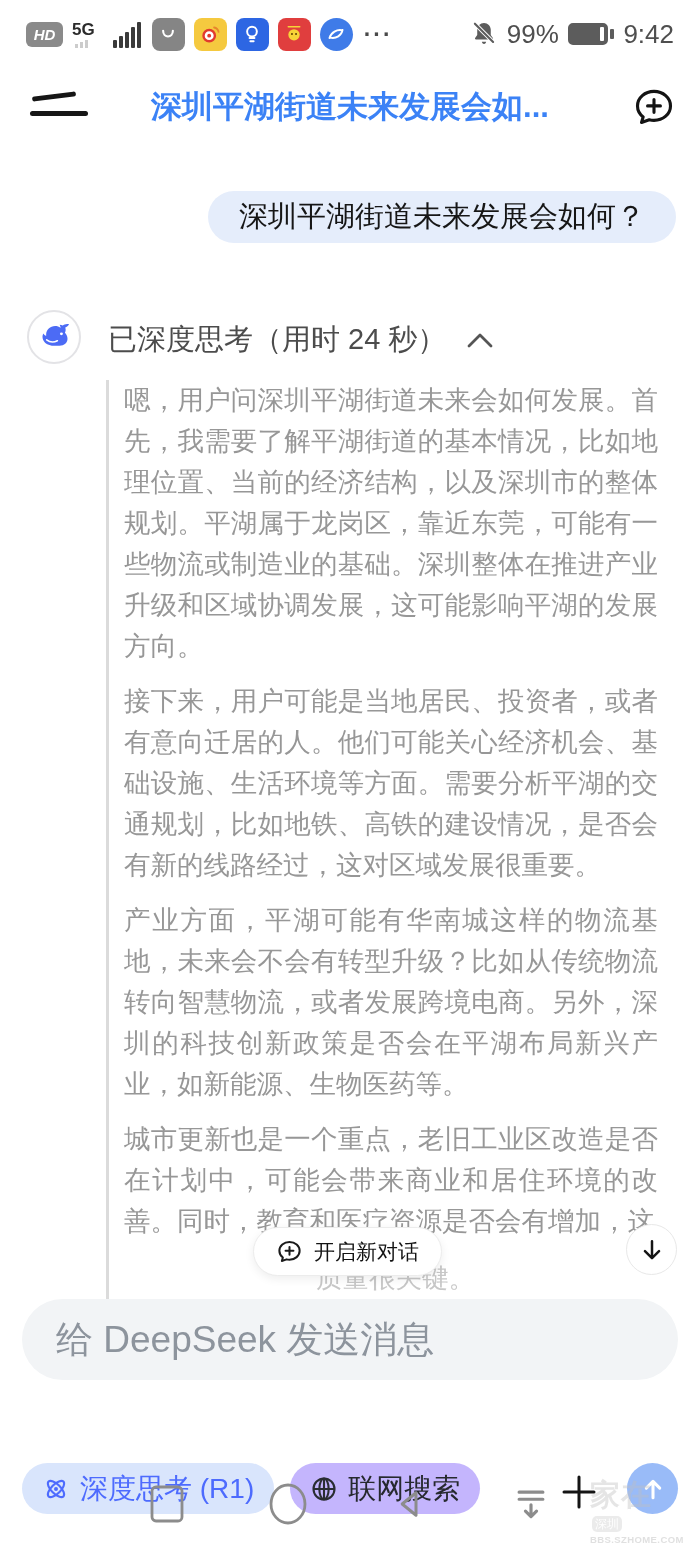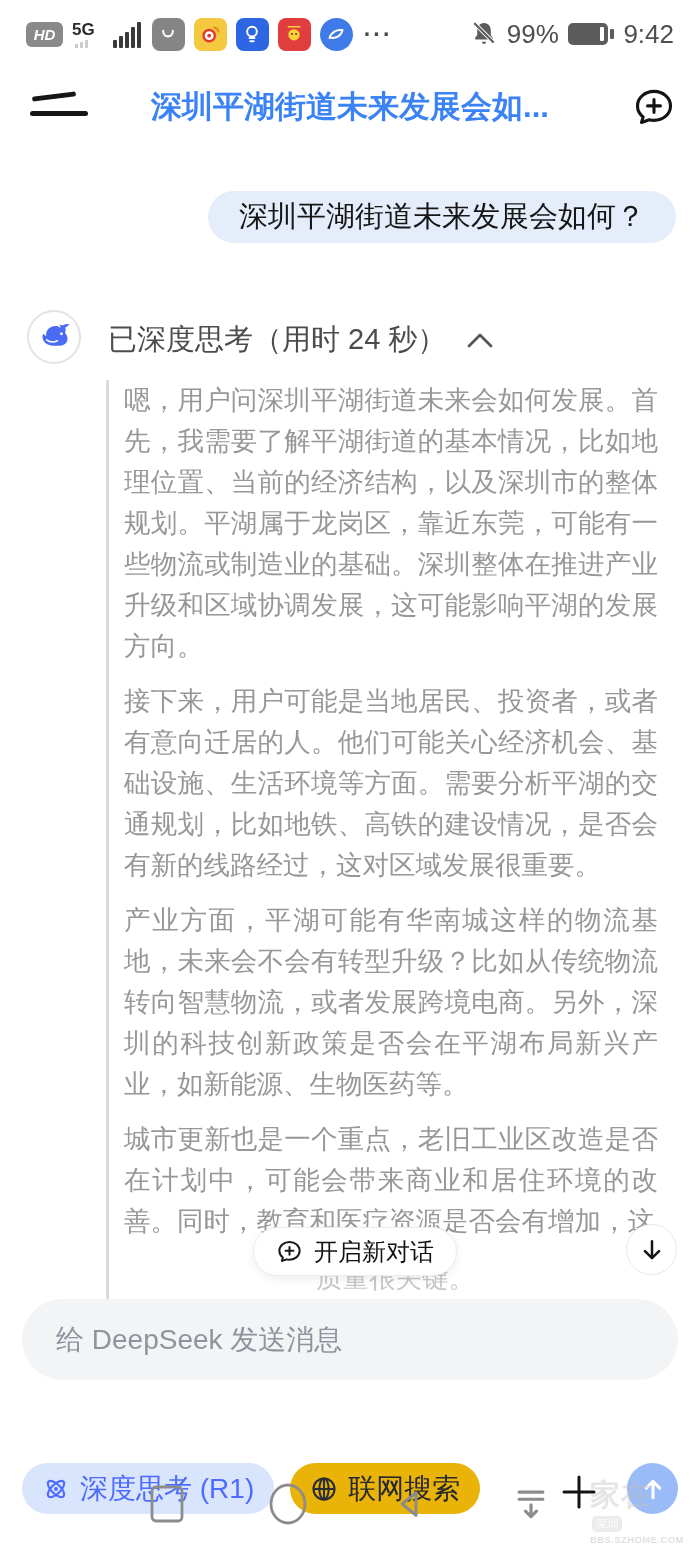--- a/index.html
+++ b/index.html
@@ -40,30 +40,30 @@
   .assistant-avatar{position:absolute;left:27px;top:310px;width:54px;height:54px;border:2px solid #E3E3E6;border-radius:50%;background:#fff;display:flex;align-items:center;justify-content:center;box-sizing:border-box;}
   .thinking-toggle{position:absolute;left:108px;top:320px;height:40px;display:flex;align-items:center;gap:20px;cursor:pointer;}
   .thinking-label{font-size:29px;color:#4c4c4c;}
   .thinking-block{position:absolute;left:106px;top:380px;width:552px;border-left:3px solid #DBDBDB;padding-left:15px;box-sizing:border-box;}
   .thinking-block p{margin:0 0 14px 0;font-size:26.5px;line-height:41px;color:#979797;text-align:justify;}
   .thinking-block p.p-last{margin-bottom:16px;}
   .p4-tail{display:flex;font-size:26.5px;line-height:41px;color:#C7C7C7;white-space:nowrap;}
   .tail-gap{width:192px;flex:none;}
   
   .new-chat-pill{position:absolute;left:253px;top:1227px;height:47px;border-radius:25px;background:#fff;border:1.5px solid #ECECEC;box-shadow:0 3px 10px rgba(0,0,0,0.07);display:flex;align-items:center;gap:11px;padding:0 22px;cursor:pointer;z-index:5;}
-  .pill-label{font-size:24px;color:#121212;font-weight:500;white-space:nowrap;}
+  .pill-label{font-size:21px;color:#121212;font-weight:500;white-space:nowrap;}
   .scroll-down-btn{position:absolute;left:626px;top:1224px;width:51px;height:51px;border-radius:50%;background:#fff;border:1.5px solid #E8E8E8;display:flex;align-items:center;justify-content:center;box-sizing:border-box;cursor:pointer;z-index:5;}
   
   .composer-box{position:absolute;left:22px;top:1299px;width:656px;height:81px;background:#F2F4F6;border-radius:41px;display:flex;align-items:center;padding:0 32px;box-sizing:border-box;}
-  .composer-input{border:none;background:transparent;outline:none;font-size:28px;color:#333;width:100%;font-family:inherit;}
+  .composer-input{border:none;background:transparent;outline:none;font-size:37px;color:#333;width:100%;font-family:inherit;}
   .composer-input::placeholder{color:#8D949D;opacity:1;}
   .composer-toolbar{position:absolute;left:22px;right:22px;top:1463px;height:51px;display:flex;align-items:flex-end;}
   .deep-pill{height:51px;border-radius:26px;background:#D9E5FC;display:flex;align-items:center;gap:10px;padding:0 20px;cursor:pointer;}
   .deep-label{font-size:28px;color:#4D6BFE;font-weight:500;white-space:nowrap;}
-  .web-pill{margin-left:16px;height:51px;border-radius:26px;background:#eab308;display:flex;align-items:center;gap:10px;padding:0 20px;cursor:pointer;}
+  .web-pill{margin-left:16px;height:51px;border-radius:26px;background:#c4b5fd;display:flex;align-items:center;gap:10px;padding:0 20px;cursor:pointer;}
   .web-label{font-size:28px;color:#26292e;white-space:nowrap;}
   .plus-btn{margin-left:auto;width:44px;height:44px;display:flex;align-items:center;justify-content:center;margin-right:26px;cursor:pointer;}
   .send-btn{width:51px;height:51px;border-radius:50%;background:#99BBF8;display:flex;align-items:center;justify-content:center;cursor:pointer;}
   
   .nav-bar{position:absolute;left:0;right:0;bottom:0;height:86px;display:flex;align-items:center;justify-content:center;gap:84px;}
   .nav-item{display:flex;align-items:center;justify-content:center;cursor:pointer;}
   
   .watermark{position:absolute;right:4px;bottom:2px;width:106px;pointer-events:none;}
   .wm-top{display:flex;align-items:flex-start;flex-direction:column;}
   .wm-cn{font-size:30px;font-weight:700;color:rgba(190,190,190,0.40);letter-spacing:1px;}

